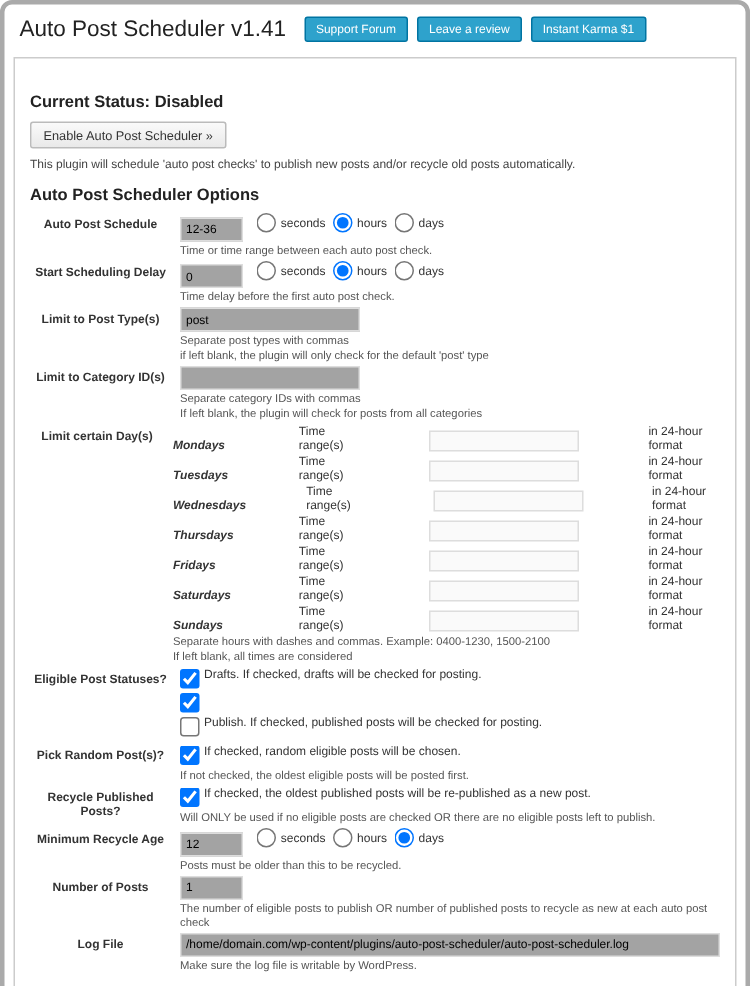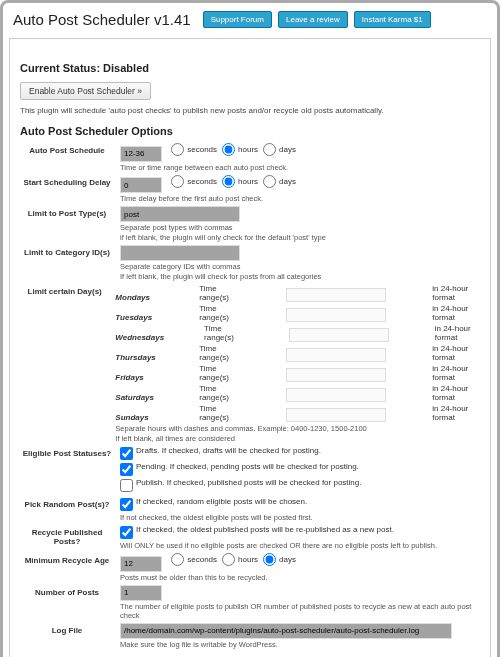--- a/index.html
+++ b/index.html
@@ -14,21 +14,21 @@
 .desc { font-size: 8px; color: #444; margin-top: 6px; }
 .opts { margin-top: 10px; }
 .opts h2 { font-size: 11px; font-weight: bold; margin-bottom: 6px; color: #222; }
 .row { display: flex; align-items: flex-start; margin-bottom: 3px; }
 .lab { width: 100px; text-align: center; font-size: 8px; font-weight: bold; padding: 3px 6px 0 0; color: #333; }
 .val { flex: 1; font-size: 8px; color: #333; }
 .help { font-size: 7.5px; color: #555; margin-top: 1px; line-height: 1.2; }
 input[type=text] { border: 1px solid #ddd; background: #a3a3a3; font-size: 8px; padding: 2px 3px; height: 16px; }
 .inp-s { width: 42px; }
 .inp-m { width: 120px; }
-.inp-l { width: 332px; }
+.inp-l { width: 360px; }
 .radio-g { display: inline-flex; align-items: center; gap: 2px; font-size: 8px; margin-left: 4px; }
 .radio-g input { margin: 0 1px 0 3px; }
 .dayrow { display: flex; align-items: flex-end; margin-bottom: 2px; gap: 40px; }
 .dayrow .dn { width: 56px; font-size: 8px; font-style: italic; font-weight: bold; }
 .dayrow .tr { width: 60px; font-size: 8px; }
 .dayrow .di { width: 100px; height: 14px; border: 1px solid #ddd; background: #fafafa; font-size: 8px; padding: 1px 2px; }
 .dayrow .fmt { font-size: 8px; margin-left: 6px; }
 .cbrow { display: flex; align-items: flex-start; margin-bottom: 2px; font-size: 8px; }
 .cbrow input { margin: 1px 3px 0 0; }
 .footer-btns { display: flex; gap: 6px; margin: 8px 2px 2px; }
@@ -155,21 +155,20 @@
 
       <div class="row">
         <div class="lab">Eligible Post Statuses?</div>
         <div class="val">
           <div class="cbrow">
               <input type="checkbox" checked="" style="">
               <span>Drafts. If checked, drafts will be checked for posting.</span>
             </div>
           <div class="cbrow">
               <input type="checkbox" checked="" style="">
-              <span>Pending. If checked, pending posts will be checked for posting.</span>
             </div>
           <div class="cbrow">
               <input type="checkbox" style="">
               <span>Publish. If checked, published posts will be checked for posting.</span>
             </div>
         </div>
       </div>
 
       <div class="row">
         <div class="lab">Pick Random Post(s)?</div>

